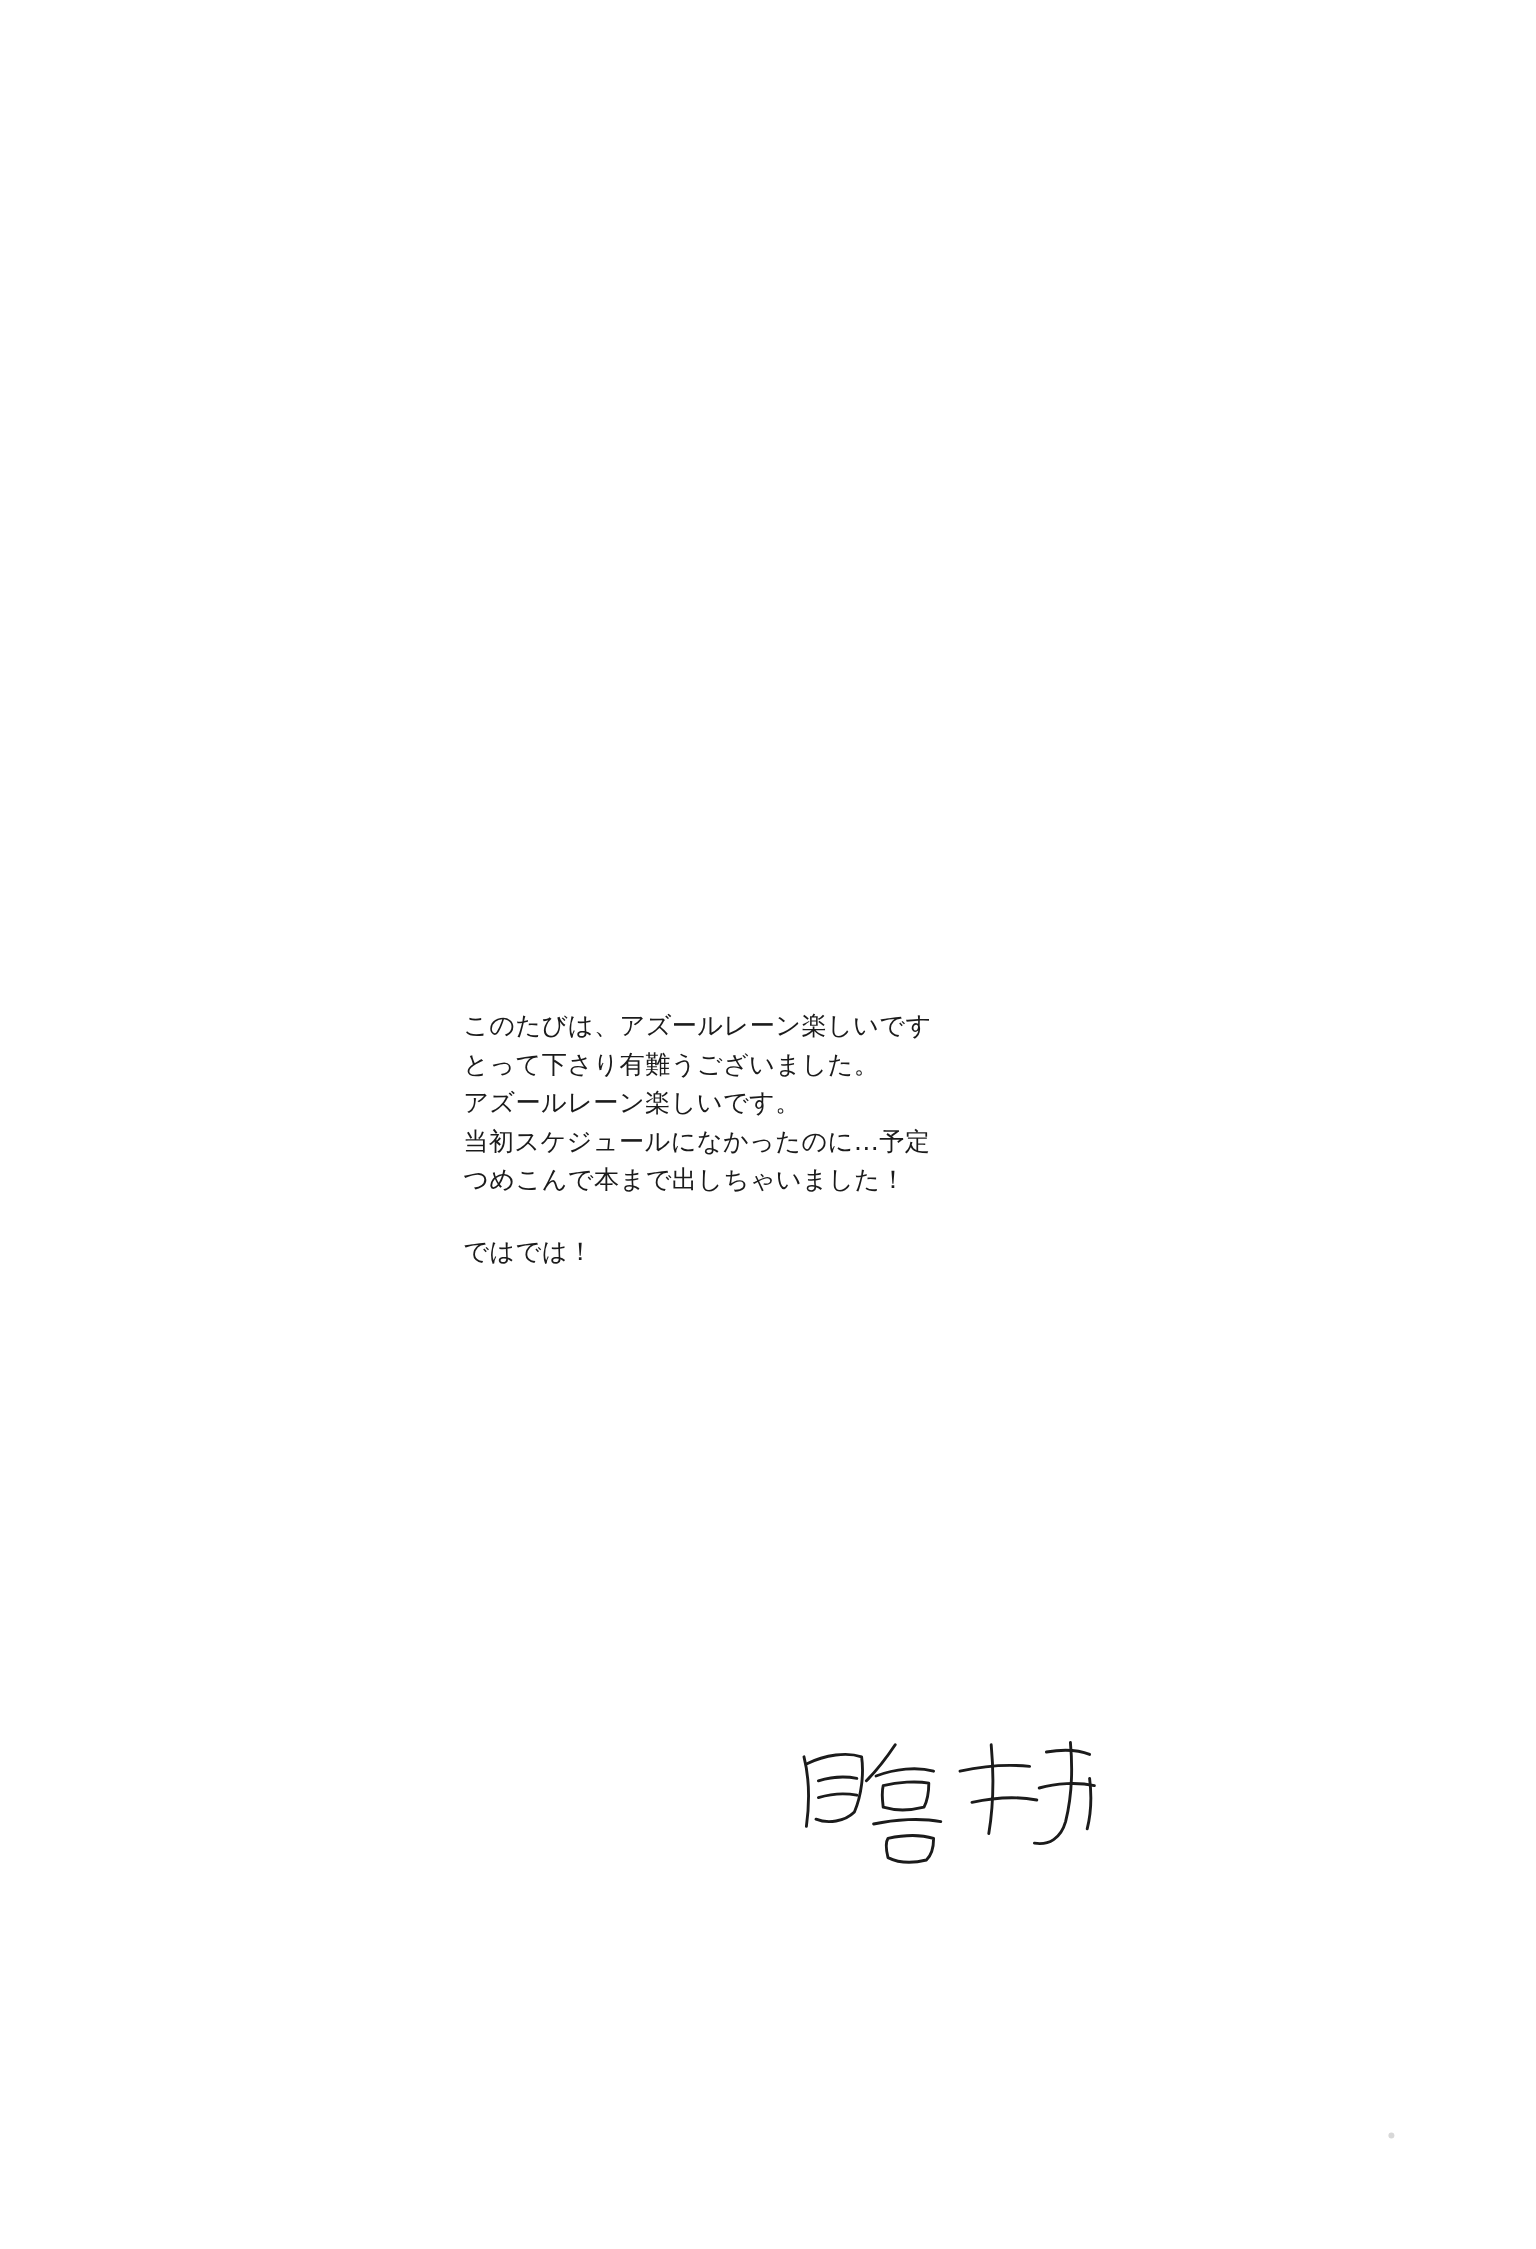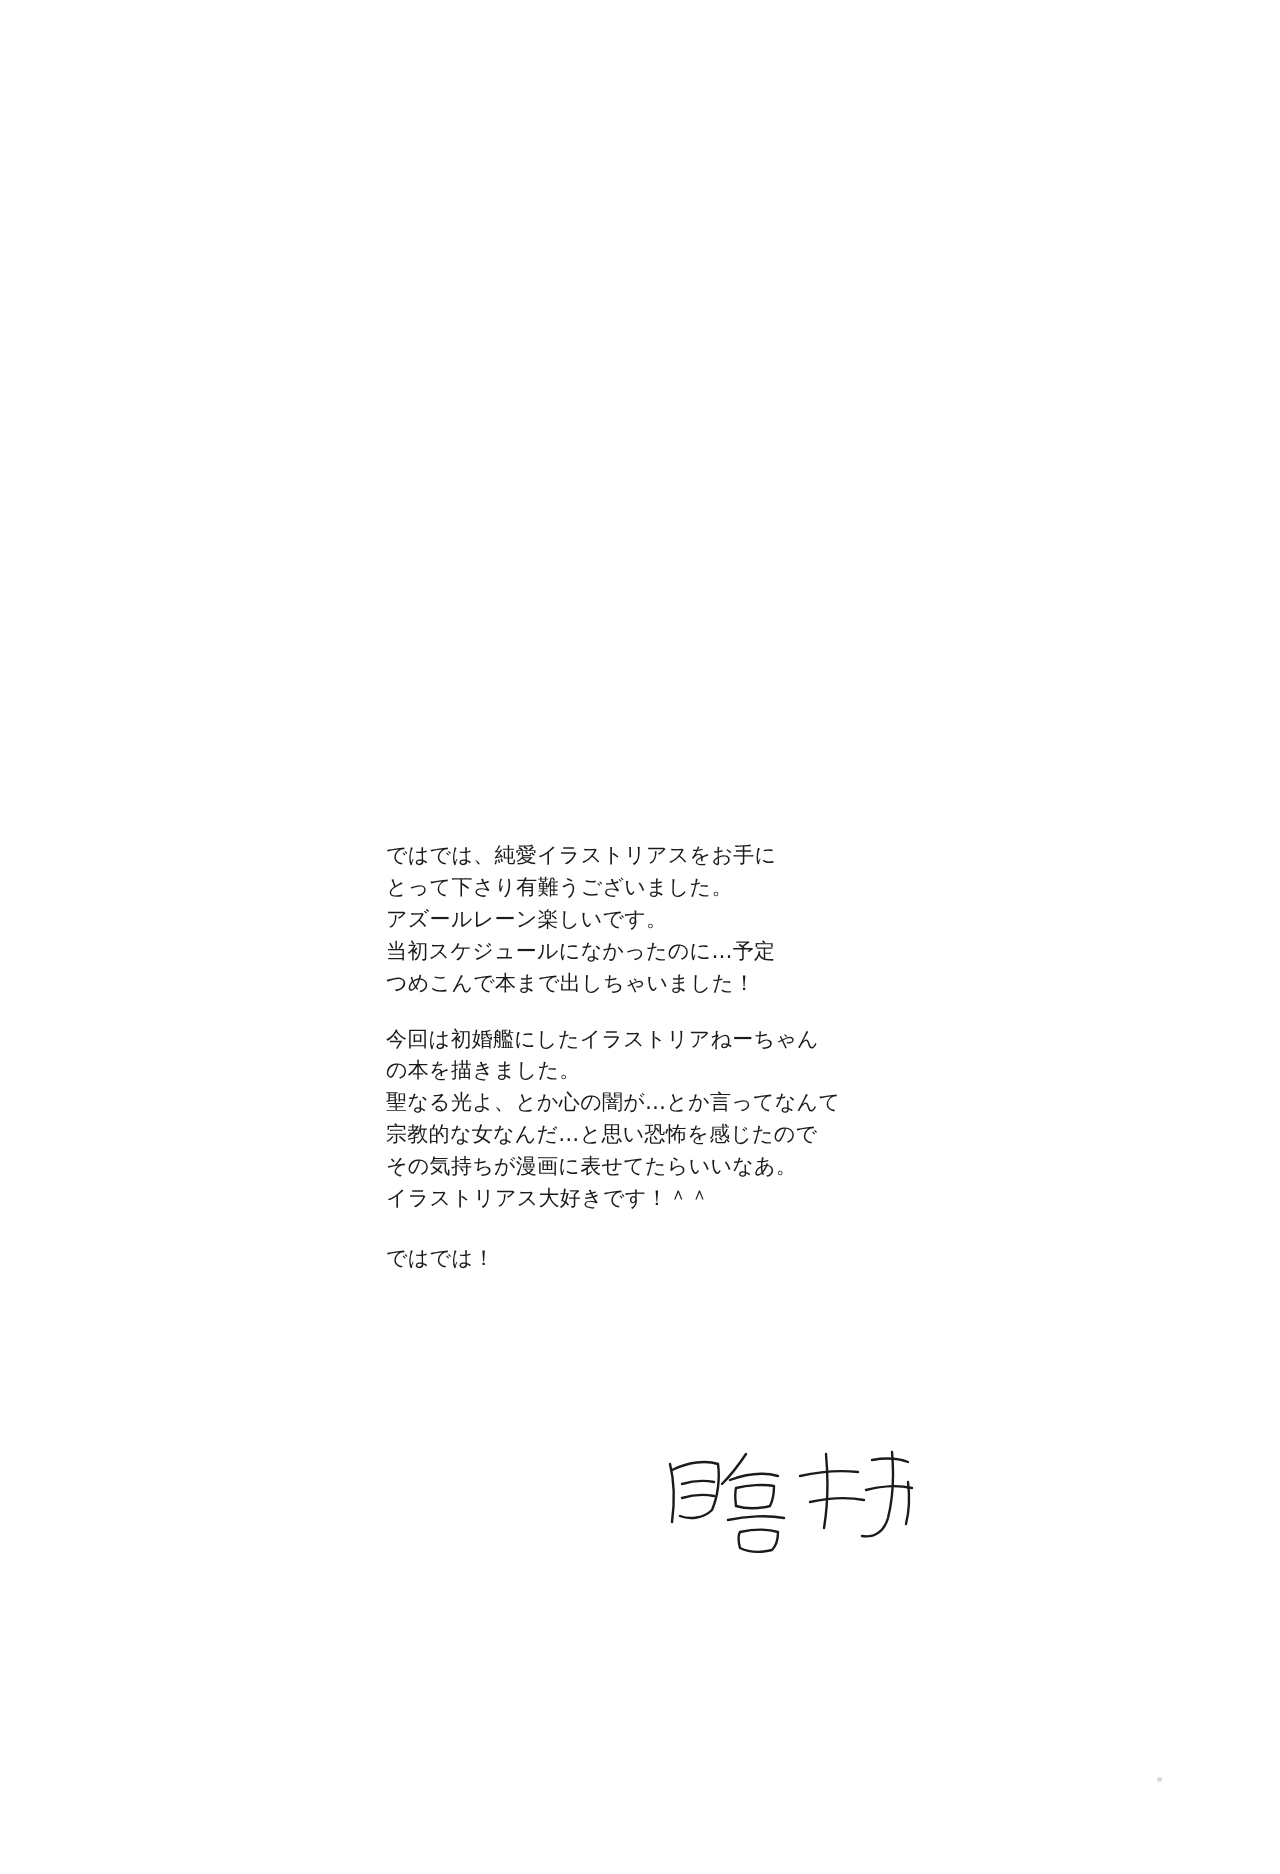--- a/index.html
+++ b/index.html
@@ -57,31 +57,25 @@
     background: #d8d8d8;
     border-radius: 50%;
   }
 </style>
 </head>
 <body>
 
 <div class="page">
 
   <div class="afterword">
-    <p class="para">ではでは、純愛イラストリアスをお手に
+    <p class="para">このたびは、アズールレーン楽しいです
 とって下さり有難うございました。
 アズールレーン楽しいです。
 当初スケジュールになかったのに…予定
 つめこんで本まで出しちゃいました！</p>
-    <p class="para">今回は初婚艦にしたイラストリアねーちゃん
-の本を描きました。
-聖なる光よ、とか心の闇が…とか言ってなんて
-宗教的な女なんだ…と思い恐怖を感じたので
-その気持ちが漫画に表せてたらいいなあ。
-イラストリアス大好きです！＾＾</p>
     <p class="para closing">ではでは！</p>
   </div>
 
   <div class="signature" title="伊倉ナギサ">
     <svg viewBox="0 0 260 130" xmlns="http://www.w3.org/2000/svg" fill="none" stroke="#1b1b1b" stroke-width="2.4" stroke-linecap="round" stroke-linejoin="round">
       <path d="M10 24 C14 40 15 60 12 82"></path>
       <path d="M12 30 C28 22 46 20 58 24 C60 38 58 56 52 70 C44 78 30 80 20 76"></path>
       <path d="M22 44 C32 41 44 40 54 42"></path>
       <path d="M22 58 C32 55 44 54 54 56"></path>
       <path d="M86 14 C78 26 70 36 62 44"></path>

